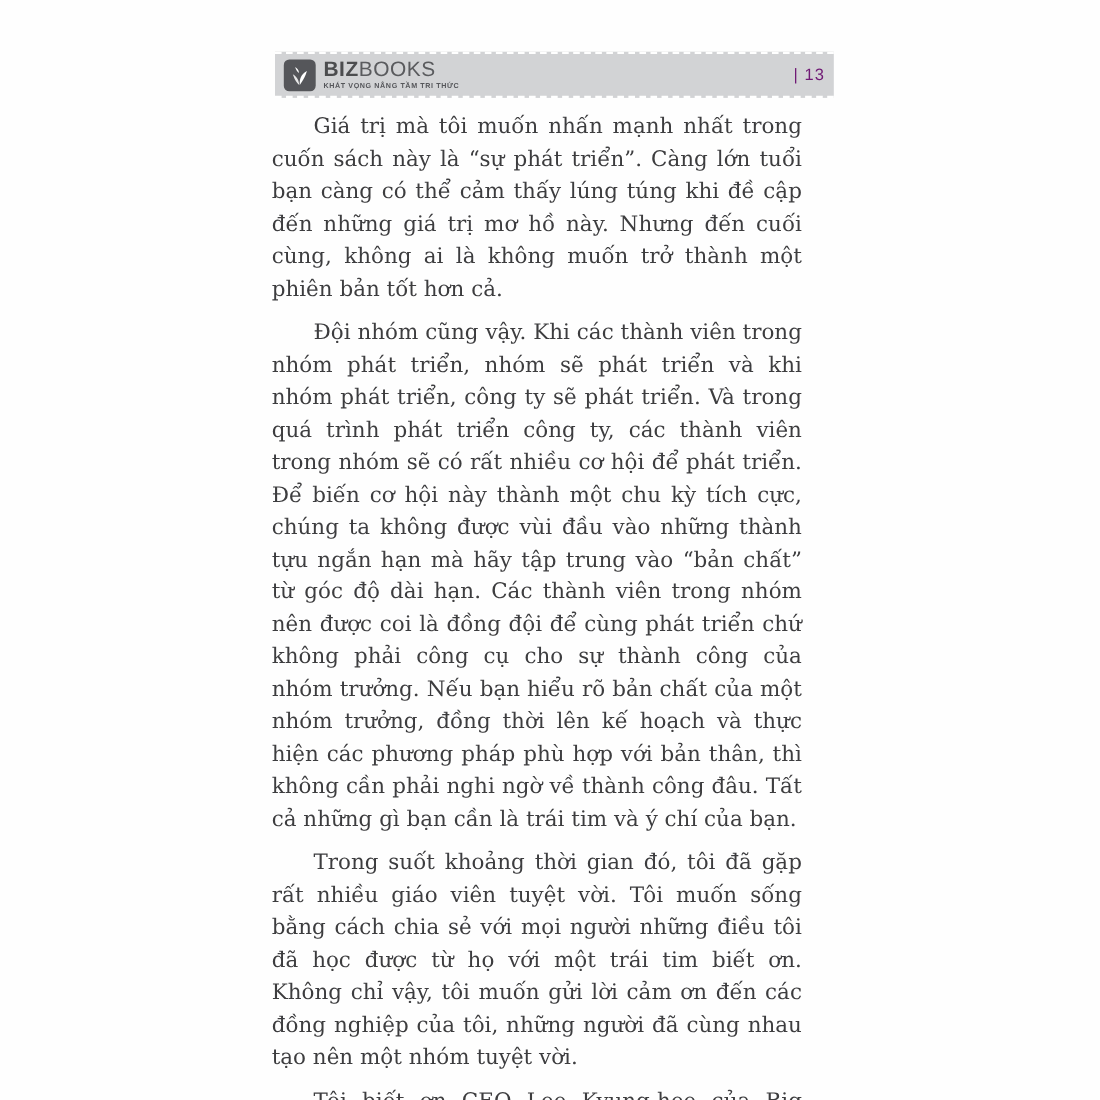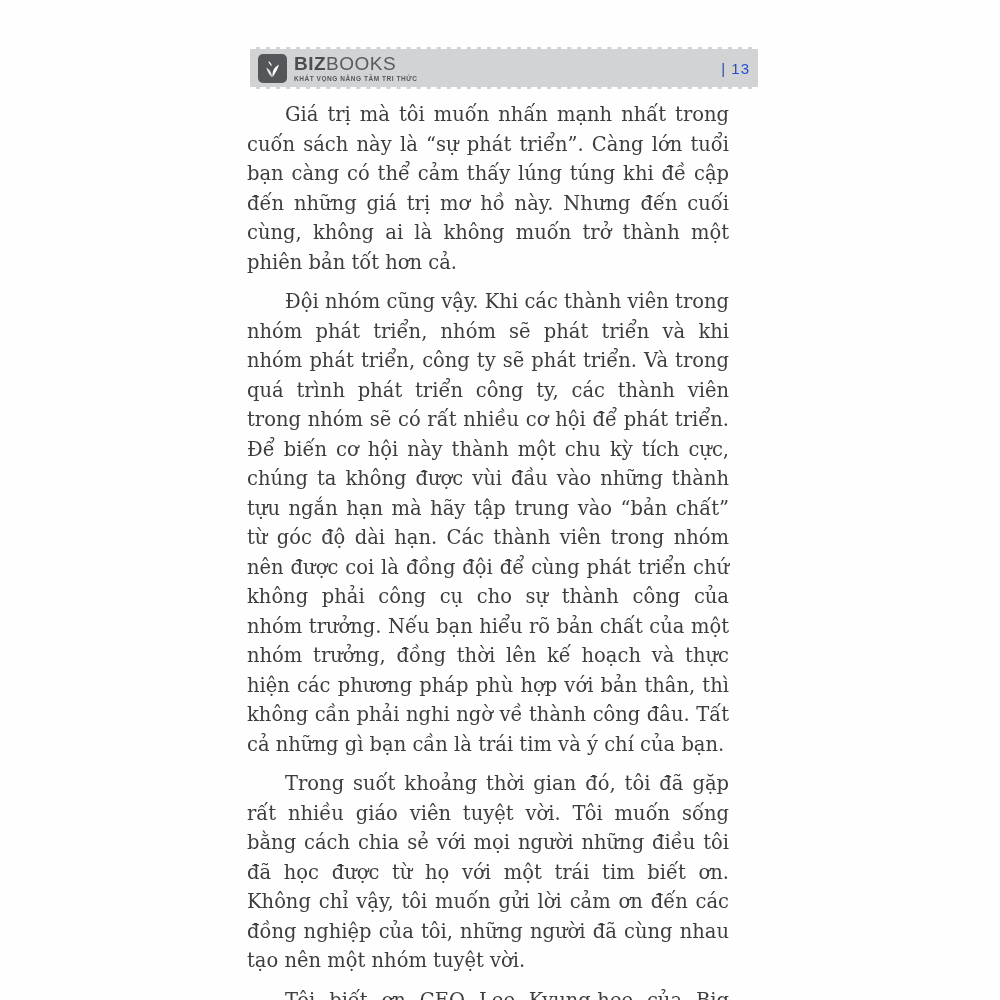--- a/index.html
+++ b/index.html
@@ -65,21 +65,21 @@
   .brand-tagline {
     margin-top: 3px;
     font-size: 6.5px;
     font-weight: 700;
     letter-spacing: 0.55px;
     color: #55565a;
     white-space: nowrap;
   }
   .page-number {
     font-size: 15px;
-    color: #1d4ed8;
+    color: #701a75;
     letter-spacing: 1px;
     white-space: nowrap;
   }
 
   
   .text-block {
     position: absolute;
     left: 247px;
     top: 100px;
     width: 498px;

